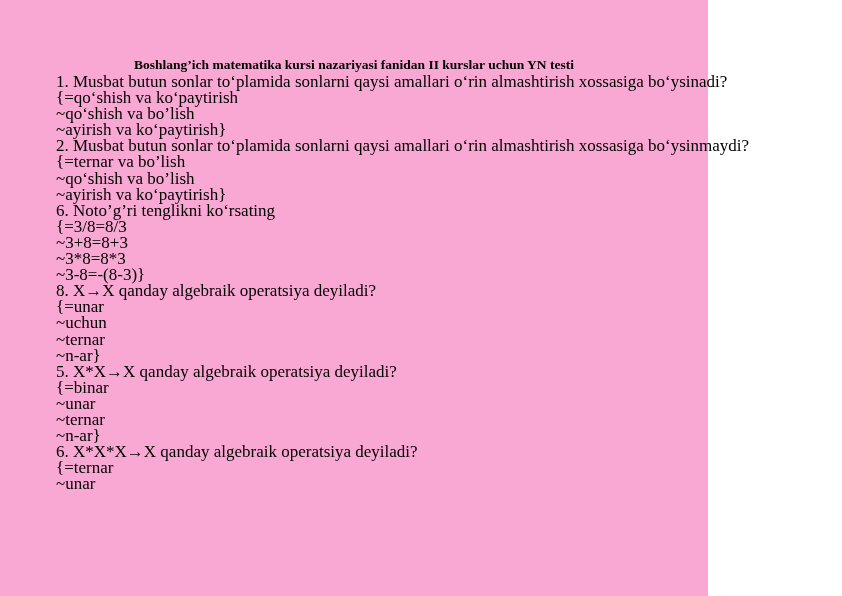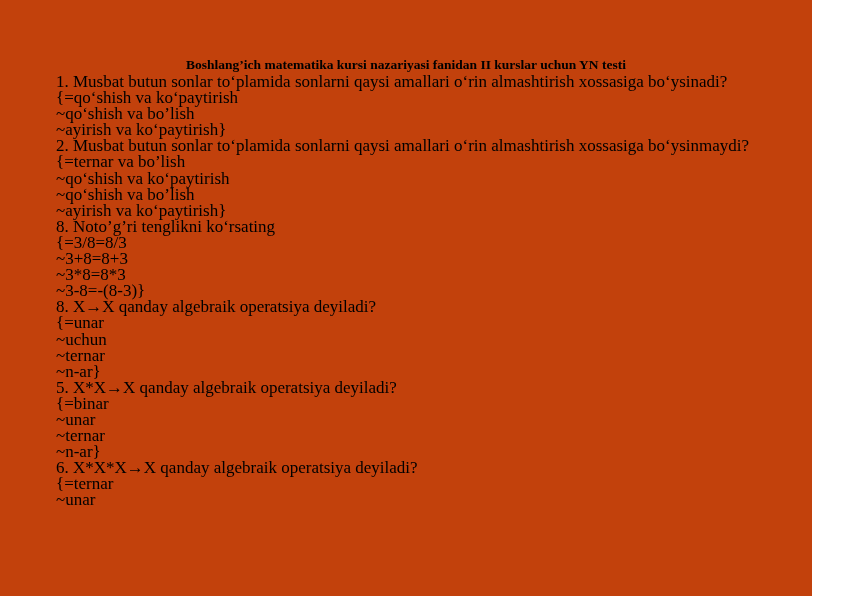--- a/index.html
+++ b/index.html
@@ -9,24 +9,24 @@
   }
   body {
     width: 842px;
     height: 596px;
     overflow: hidden;
     font-family: "Liberation Serif", "DejaVu Serif", serif;
     color: #000000;
   }
   .page {
     box-sizing: border-box;
-    width: 812px;
+    width: 708px;
     height: 596px;
     padding: 56px 56px 0 56px;
-    background: #c2410c;
+    background: #f9a8d4;
   }
   .doc-title {
     text-align: center;
     font-weight: bold;
     font-size: 13.5px;
     line-height: 18px;
     white-space: pre;
   }
   .line {
     font-size: 17px;
@@ -41,25 +41,24 @@
 
   <div class="doc-title">Boshlang’ich matematika kursi nazariyasi fanidan II kurslar uchun YN testi</div>
 
   <div class="line">1. Musbat butun sonlar toʻplamida sonlarni qaysi amallari oʻrin almashtirish xossasiga boʻysinadi?</div>
   <div class="line">{=qoʻshish va koʻpaytirish</div>
   <div class="line">~qoʻshish va bo’lish</div>
   <div class="line">~ayirish va koʻpaytirish}</div>
 
   <div class="line">2. Musbat butun sonlar toʻplamida sonlarni qaysi amallari oʻrin almashtirish xossasiga boʻysinmaydi?</div>
   <div class="line">{=ternar va bo’lish</div>
-  <div class="line">~qoʻshish va koʻpaytirish</div>
   <div class="line">~qoʻshish va bo’lish</div>
   <div class="line">~ayirish va koʻpaytirish}</div>
 
-  <div class="line">8. Noto’g’ri tenglikni koʻrsating</div>
+  <div class="line">6. Noto’g’ri tenglikni koʻrsating</div>
   <div class="line">{=3/8=8/3</div>
   <div class="line">~3+8=8+3</div>
   <div class="line">~3*8=8*3</div>
   <div class="line">~3-8=-(8-3)}</div>
 
   <div class="line">8. X→X qanday algebraik operatsiya deyiladi?</div>
   <div class="line">{=unar</div>
   <div class="line">~uchun</div>
   <div class="line">~ternar</div>
   <div class="line">~n-ar}</div>

